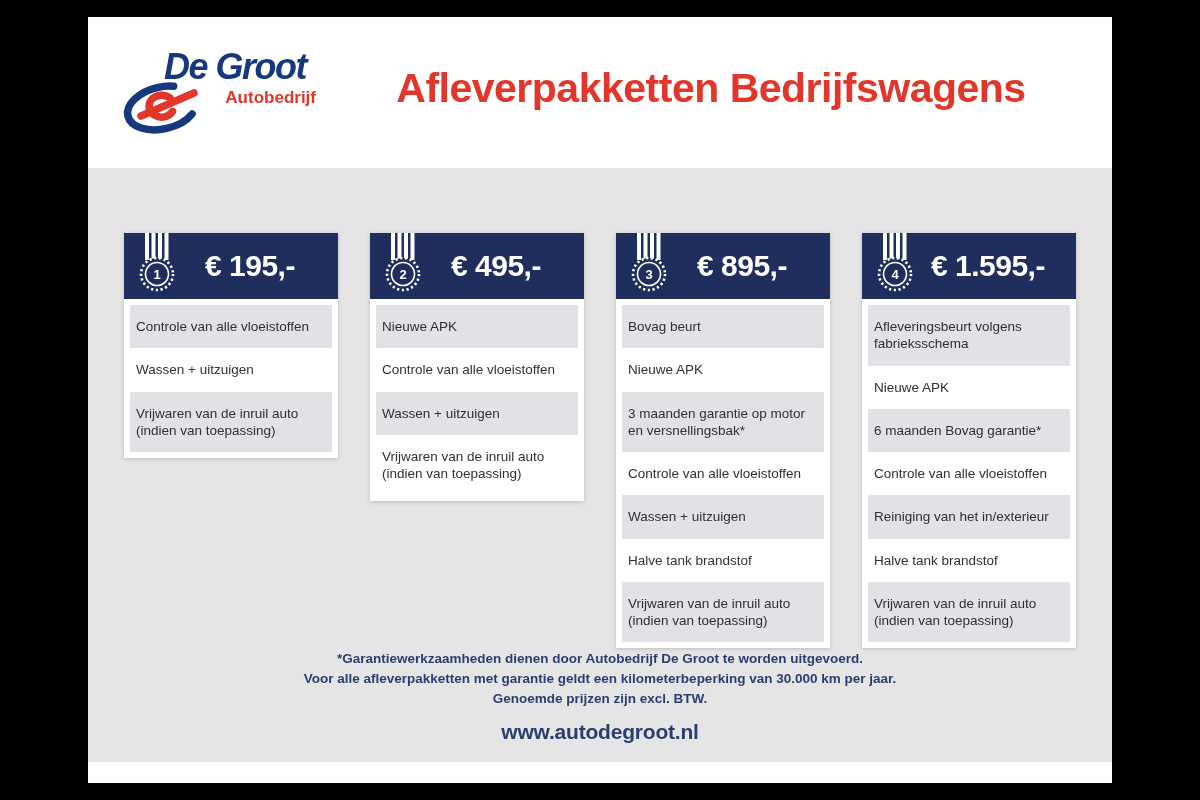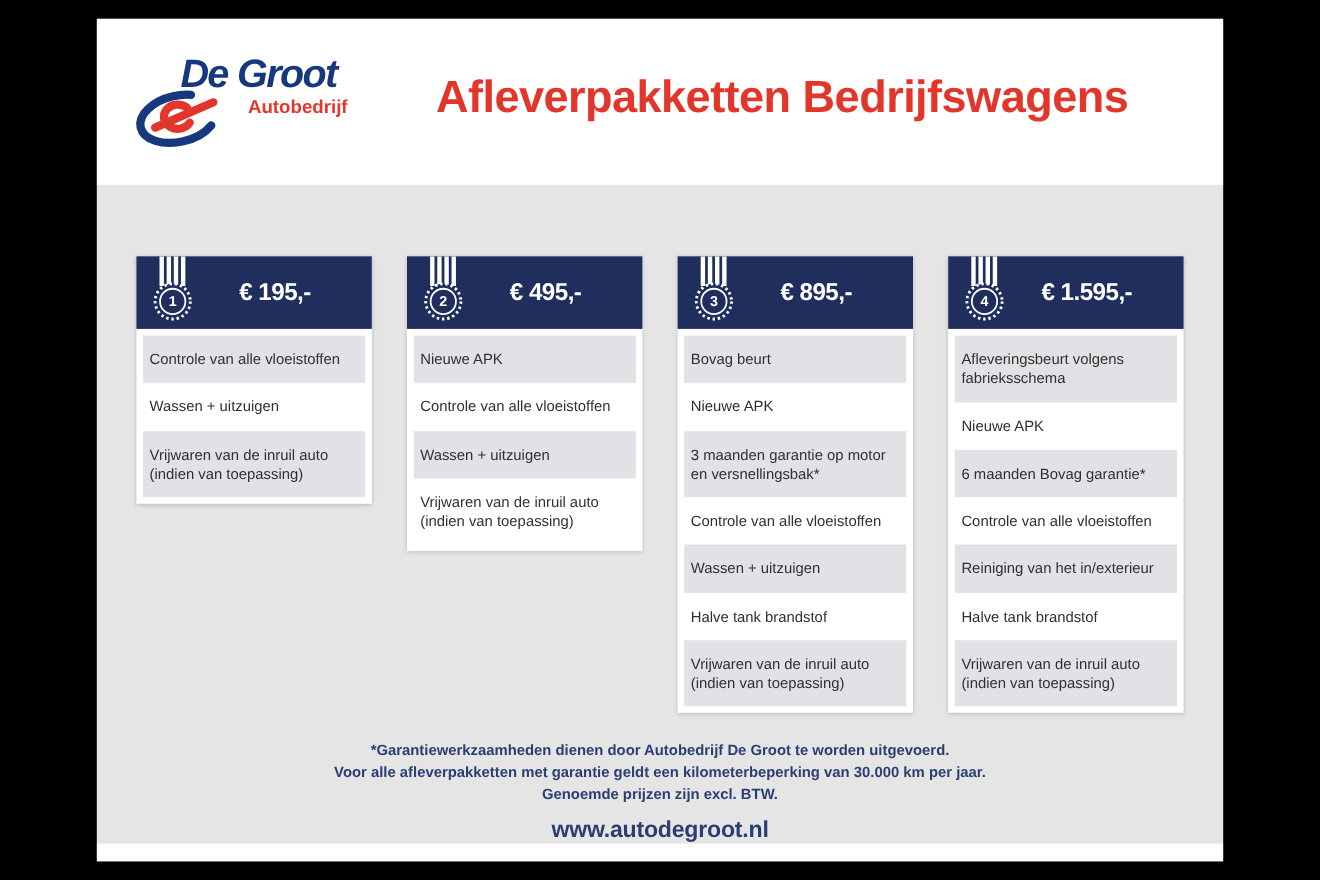--- a/index.html
+++ b/index.html
@@ -22,28 +22,28 @@
             font-size:17px;font-weight:700;color:#e2362a}
   .title{flex:1;text-align:center;font-size:41px;font-weight:600;color:#e2362a;
          letter-spacing:-0.5px;margin:0 26px 8px 0;white-space:nowrap}
 
   
   .bodyarea{flex:1;display:flex;flex-direction:column;align-items:center}
   .cards{display:flex;gap:32px;margin-top:65px;align-items:flex-start}
   .card{width:214px;background:#fff;box-shadow:0 1px 4px rgba(0,0,0,.18)}
   .band{height:66px;background:#1f2e5d;position:relative}
   .medal{position:absolute;left:12px;top:0}
-  .price{height:50px;line-height:66px;text-align:center;color:#fff;font-weight:700;font-size:22px;
+  .price{height:50px;line-height:66px;text-align:center;color:#fff;font-weight:700;font-size:30px;
          padding-left:44px;padding-right:6px;letter-spacing:-0.5px;white-space:nowrap}
   .items{list-style:none;margin:0;padding:6px}
   .items li{padding:13px 6px;font-size:13.5px;line-height:1.28;color:#303030}
   .items li:nth-child(odd){background:#e1e1e6}
 
   
-  .notes{margin-top:24px;text-align:center}
+  .notes{margin-top:1px;text-align:center}
   .notes p{margin:0;font-size:13.5px;font-weight:700;color:#2b3e72;line-height:1.45}
   .website{margin-top:12px;font-size:21px;font-weight:700;color:#2b3e72;text-align:right;letter-spacing:-0.2px}
   .bottom-strip{height:21px;background:#fff;flex:0 0 auto}
 </style>
 </head>
 <body>
 
 <div class="stage">
   <div class="page">
 

